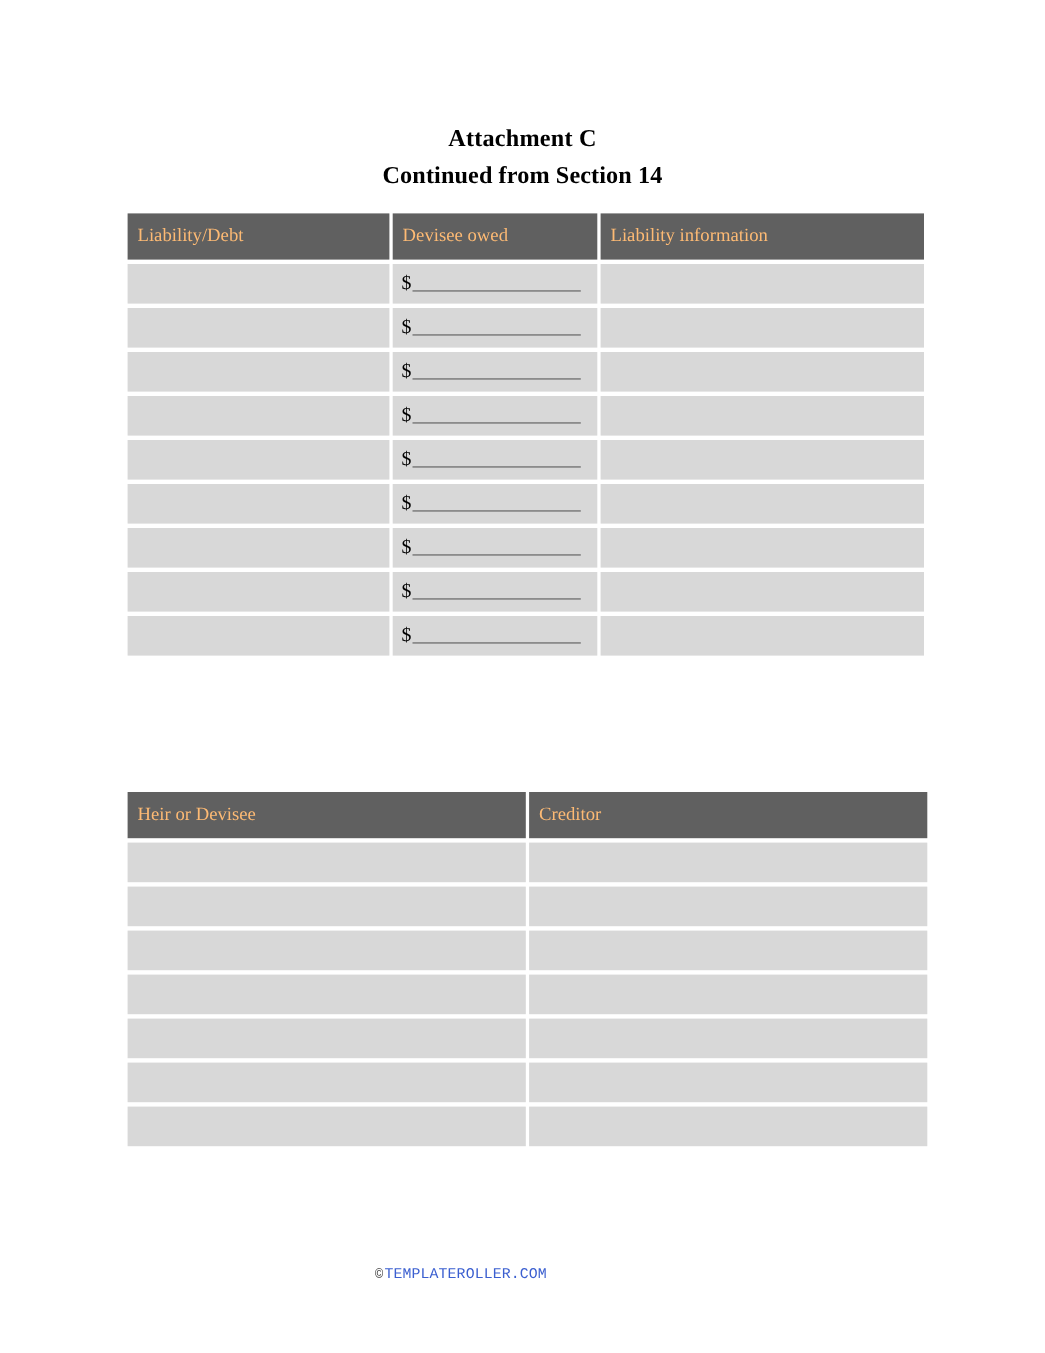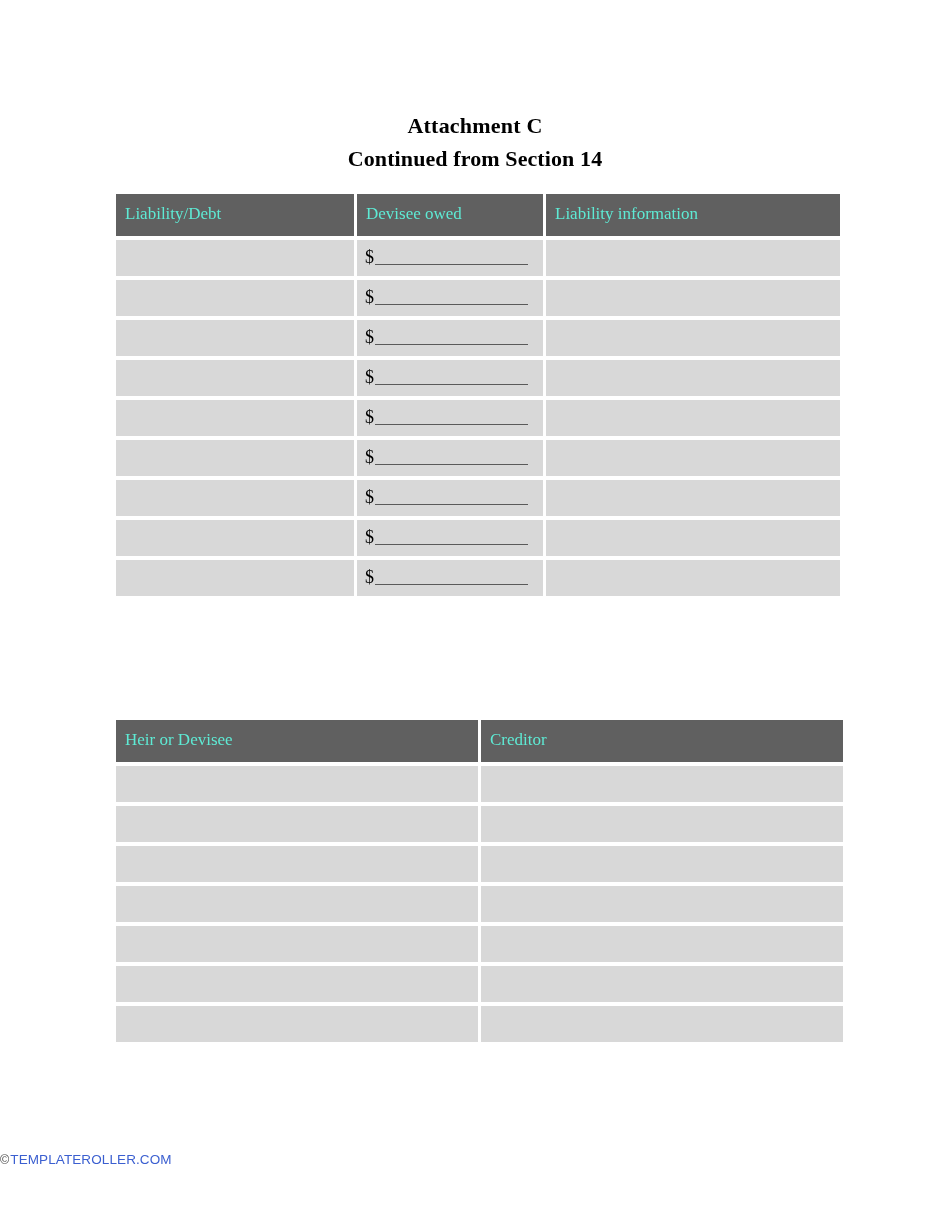--- a/index.html
+++ b/index.html
@@ -57,21 +57,21 @@
   #table-d { top: 716px; }
 
   .grid-table {
     width: 100%;
     border-collapse: separate;
     border-spacing: 3px 4px;
     table-layout: fixed;
   }
   .grid-table tr.header-row th {
     background: #606060;
-    color: #5eead4;
+    color: #fdba74;
     font-weight: normal;
     font-size: 17px;
     text-align: left;
     padding: 7px 9px 9px 9px;
     height: 26px;
     vertical-align: middle;
     border: 0;
   }
   .grid-table tbody td {
     background: #d8d8d8;
@@ -120,22 +120,22 @@
     font-size: 0;
     line-height: 30px;
   }
 
   
   #footer-watermark {
     position: absolute;
     left: 0;
     top: 1152px;
     width: 838px;
-    text-align: left;
-    font-family: Liberation Sans, sans-serif;
+    text-align: center;
+    font-family: Liberation Mono, monospace;
     font-size: 13.5px;
     color: #3b5fd0;
     letter-spacing: 0.1px;
     white-space: nowrap;
   }
   #footer-watermark .copy-mark {
     color: #4a4a4a;
     font-size: 12.5px;
     margin-right: 1px;
   }

